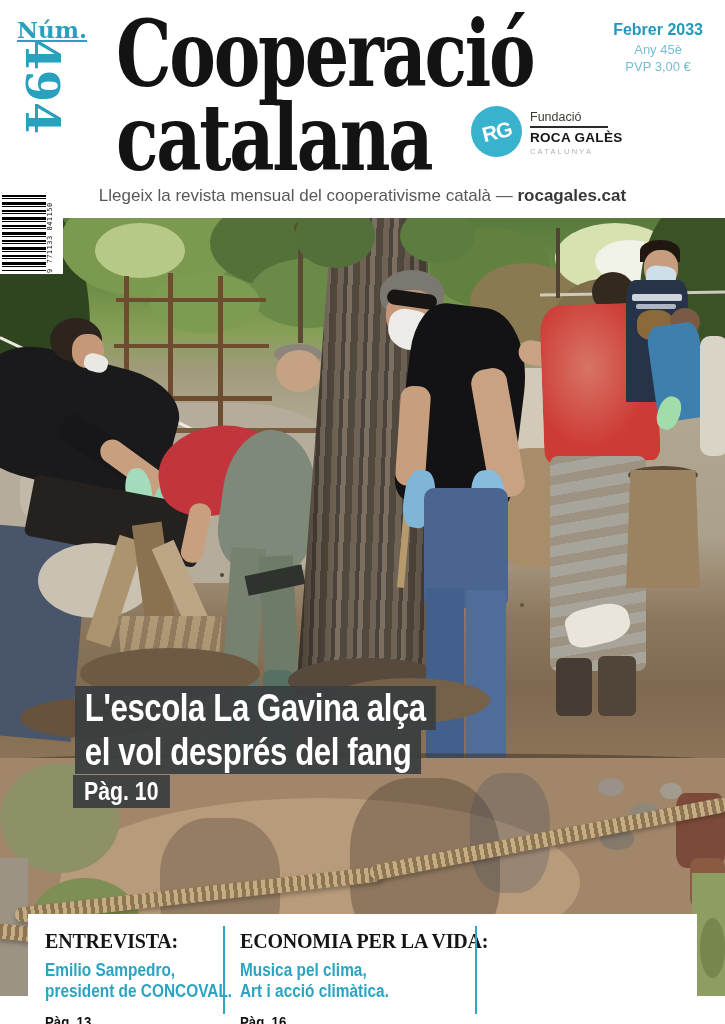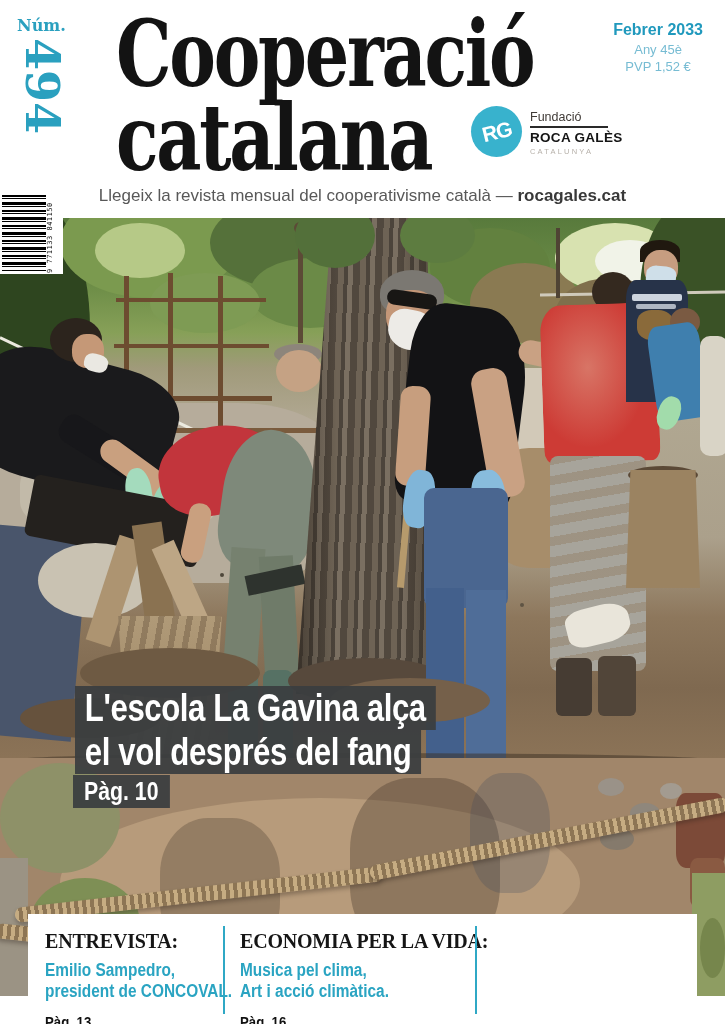--- a/index.html
+++ b/index.html
@@ -2,21 +2,21 @@
 <html><head>
 <meta charset="utf-8">
 <style>
   html,body{margin:0;padding:0;background:#e9e9e9;}
   .page{position:relative;width:725px;height:1024px;background:#ffffff;overflow:hidden;
         font-family:"Liberation Sans",sans-serif;}
   .abs{position:absolute;}
 
   
   .num-label{left:17px;top:16px;font-family:"DejaVu Serif",serif;font-weight:bold;
-             font-size:16px;color:#2aa0bf;}
+             font-size:23px;color:#2aa0bf;text-decoration:underline;}
   .num-rot{left:-6px;top:64px;width:96px;height:44px;line-height:44px;text-align:center;
            font-family:"DejaVu Serif",serif;font-weight:bold;font-size:46px;color:#2aa0bf;
            transform:rotate(90deg);}
   .title{left:116px;top:12px;font-family:"DejaVu Serif",serif;font-weight:bold;
          font-size:92px;line-height:84px;color:#131313;letter-spacing:-3px;
          transform:scaleX(.76);transform-origin:left top;white-space:nowrap;}
   .edition{right:22px;top:21px;text-align:right;}
   .edition .date{font-size:16px;font-weight:bold;color:#2099bd;margin-bottom:2px;}
   .edition .sub{font-size:13px;color:#77bcd3;line-height:1.32;text-align:center;}
   .logo-circle{left:471px;top:106px;width:51px;height:51px;border-radius:50%;background:#38b2cd;
@@ -84,21 +84,21 @@
 
   <div class="abs num-label">Núm.</div>
   <div class="abs num-rot">494</div>
   <div class="abs title">
     <div>Cooperació</div>
     <div>catalana</div>
   </div>
   <div class="abs edition">
     <div class="date">Febrer 2033</div>
     <div class="sub">Any 45è</div>
-    <div class="sub">PVP 1,52 €</div>
+    <div class="sub">PVP 3,00 €</div>
   </div>
   <div class="abs logo-circle">
     <span>RG</span>
   </div>
   <div class="abs tagline"><span>Llegeix la revista mensual del cooperativisme català — </span><b>rocagales.cat</b></div>
   <div class="abs logo-text">
     <div class="l1">Fundació</div>
     <div class="rule"></div>
     <div class="l2">ROCA GALÈS</div>
     <div class="l3">CATALUNYA</div>

